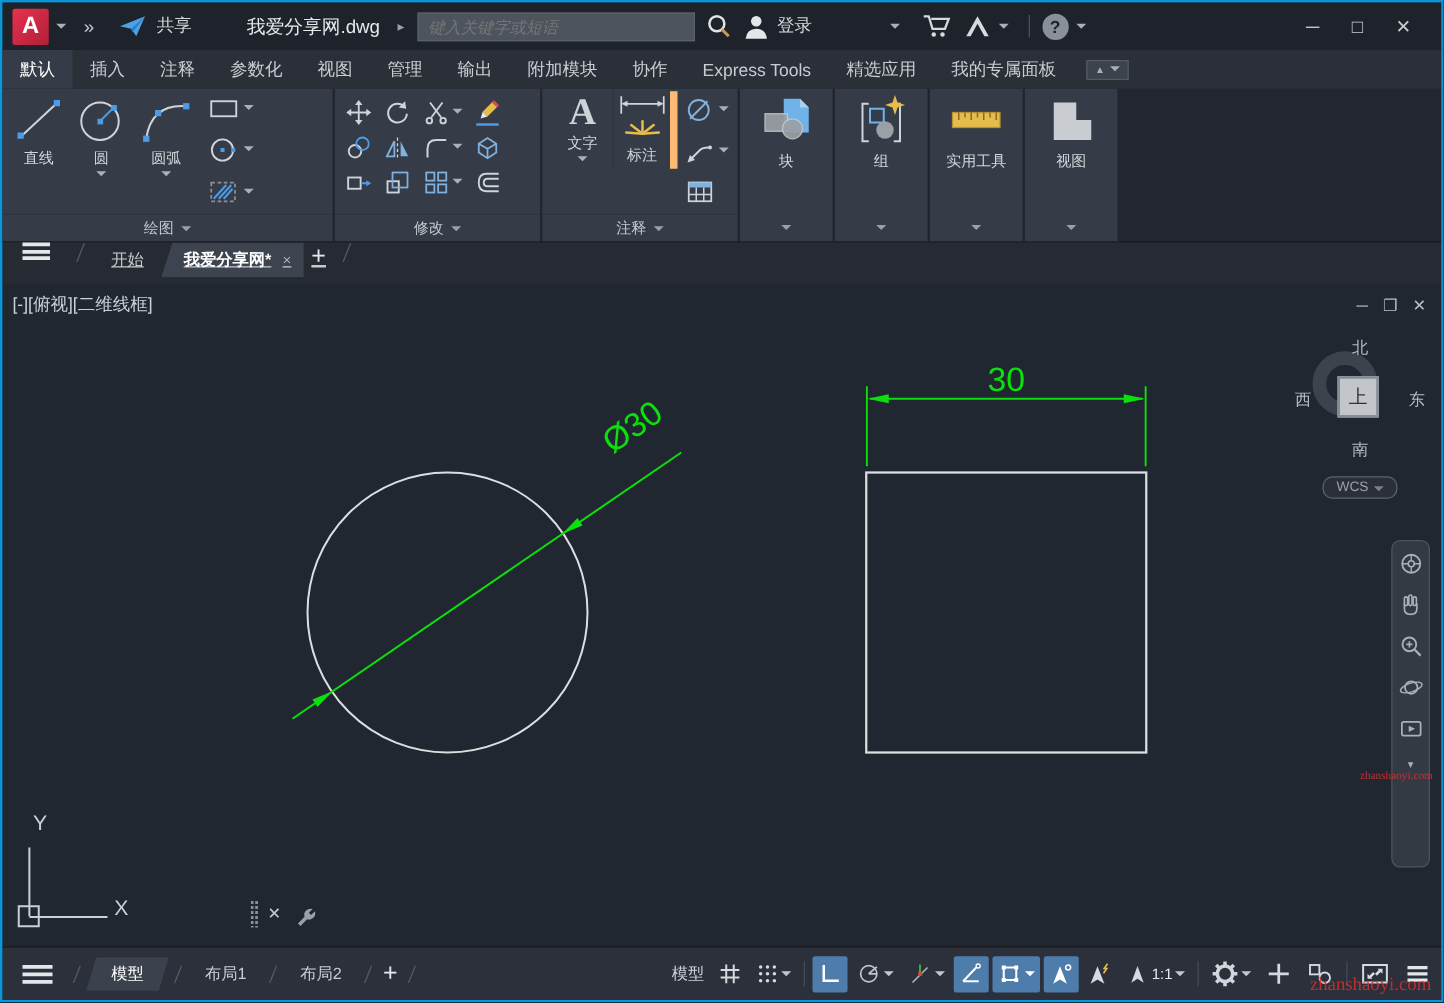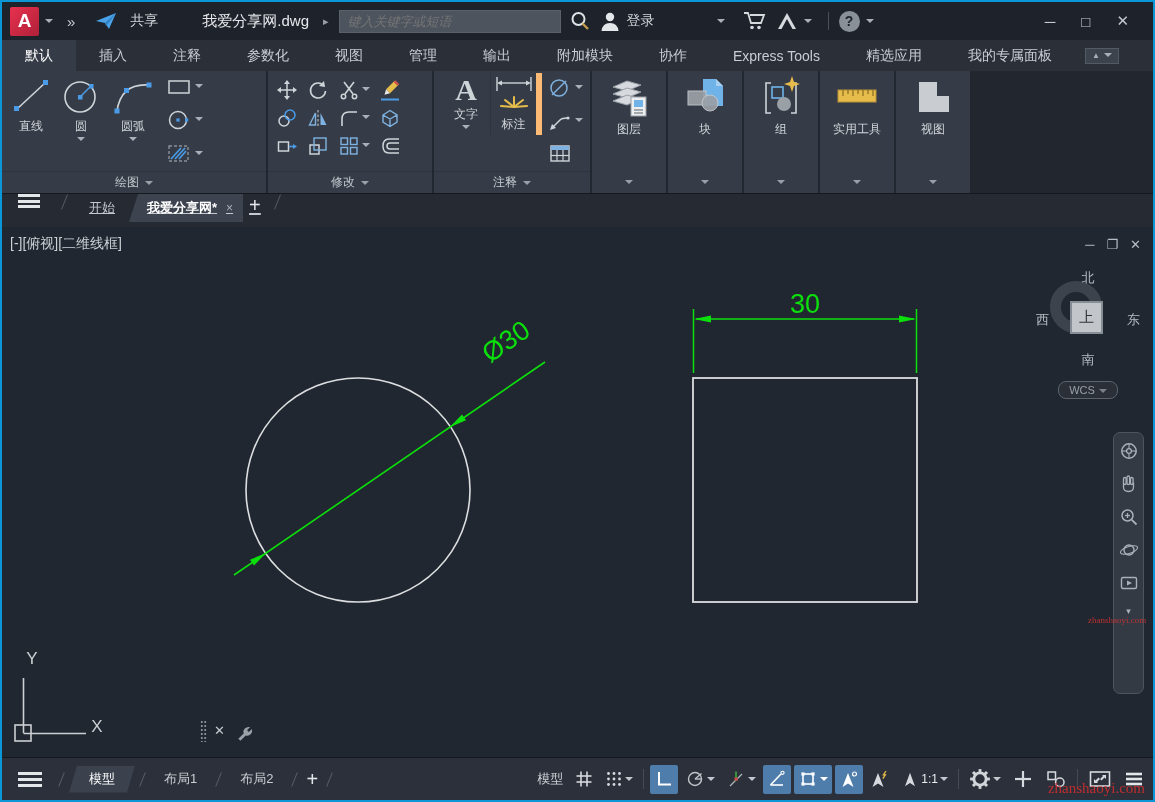--- a/index.html
+++ b/index.html
@@ -8,34 +8,34 @@
     --yellow:#e6bd4a; --green:#0ce00c; --toggle:#4f7dab; --txt:#d2d6db;
   }
   *{margin:0;padding:0;box-sizing:border-box;font-family:"Liberation Sans","DejaVu Sans",sans-serif;}
   html,body{background:#000;}
   #app{position:relative;width:1155px;height:802px;background:var(--vp);border:2px solid var(--accent);overflow:hidden;display:flex;flex-direction:column;}
   
   .titlebar{height:38px;background:var(--title);display:flex;align-items:center;flex:none;color:var(--txt);font-size:14px;}
   .logo{width:29px;height:29px;margin-left:8px;background:linear-gradient(135deg,#e8314f 0%,#b02038 100%);color:#fff;font-weight:bold;font-size:19px;display:flex;align-items:center;justify-content:center;border-radius:2px;}
   .caret{width:0;height:0;border:4px solid transparent;border-top-color:#aab0b8;margin:4px 6px 0 6px;}
   .chev{color:#c8ccd2;font-size:15px;margin:0 8px;letter-spacing:-2px;}
-  .share{display:flex;align-items:center;gap:13px;margin-left:14px;}
+  .share{display:flex;align-items:center;gap:8px;margin-left:14px;}
   .fname{margin-left:44px;font-size:15px;color:#e6e8eb;}
   .tb-arrow{color:#9aa0a8;font-size:11px;margin-left:14px;}
   .searchbox{margin-left:10px;width:222px;height:23px;background:#4d545e;border:1px solid #5a616b;display:flex;align-items:center;}
   .searchbox input{flex:1;background:transparent;border:none;outline:none;color:#c3c8ce;font-style:italic;font-size:13px;padding:0 8px;}
   .tb-ic{margin-left:8px;display:flex;align-items:center;}
   .login{margin-left:6px;color:#d2d6db;}
   .tb-sep{width:1px;height:18px;background:#4a505a;margin:0 10px;}
   .helpc{width:21px;height:21px;border-radius:50%;background:#8a9098;color:#1e232b;font-weight:bold;font-size:14px;display:flex;align-items:center;justify-content:center;}
   .winbtns{margin-left:auto;display:flex;align-items:center;gap:26px;margin-right:18px;color:#c6cad0;font-size:15px;}
   .winbtns span{cursor:default;}
   
   .rtabs{height:31px;background:var(--tabs);display:flex;align-items:stretch;flex:none;font-size:14px;color:#c9cdd3;}
-  .rtab{padding:0 23px;display:flex;align-items:center;}
+  .rtab{padding:0 14px;display:flex;align-items:center;}
   .rtab.active{background:var(--ribbon);color:#fff;}
   .rtab-collapse{margin-left:10px;align-self:center;width:34px;height:16px;background:#3d434d;border:1px solid #545a64;display:flex;align-items:center;justify-content:center;gap:4px;color:#aab0b8;font-size:8px;}
   
   .ribbon{height:123px;background:var(--gap);display:flex;flex:none;border-bottom:1px solid #15181d;}
   .panel{background:var(--ribbon);border-right:2px solid var(--gap);display:flex;flex-direction:column;}
   .panel-body{flex:1;display:flex;align-items:flex-start;padding-top:2px;}
   .panel-title{height:22px;display:flex;align-items:center;justify-content:center;gap:6px;font-size:12px;color:#c3c8ce;border-top:1px solid #2e343e;}
   .tri{width:0;height:0;border:4px solid transparent;border-top-color:#9aa0a8;margin-top:4px;}
   .bigbtn{display:flex;flex-direction:column;align-items:center;padding:2px 3px;font-size:12px;color:var(--txt);}
   .bigbtn .lbl{margin-top:1px;}
@@ -397,41 +397,20 @@
               </svg>
           </div>
         </div>
       </div>
       <div class="panel-title">
         <span>注释</span>
           <span class="tri"></span>
       </div>
     </div>
 
-    <div class="panel bigpanel">
-      <div class="panel-body">
-        <div class="bigbtn">
-          <svg width="44" height="44" viewBox="0 0 44 44">
-              <g fill="#d6dade" stroke="#9aa0a6" stroke-width="1">
-                <path d="M6 12 L20 6 L34 10 L20 16 Z"></path>
-                <path d="M6 19 L20 13 L34 17 L20 23 Z"></path>
-                <path d="M6 26 L20 20 L34 24 L20 30 Z"></path>
-              </g>
-              <rect x="24" y="22" width="15" height="19" fill="#eceef0" stroke="#9aa0a6"></rect>
-              <rect x="27" y="25" width="9" height="7" fill="#6fb3e8"></rect>
-              <line x1="27" y1="35" x2="36" y2="35" stroke="#8a9096" stroke-width="1.5"></line>
-              <line x1="27" y1="38" x2="36" y2="38" stroke="#8a9096" stroke-width="1.5"></line>
-            </svg>
-          <span class="bp-lbl">图层</span>
-        </div>
-      </div>
-      <div class="panel-title">
-          <span class="tri"></span>
-        </div>
-    </div>
 
     <div class="panel bigpanel">
       <div class="panel-body">
         <div class="bigbtn">
           <svg width="44" height="44" viewBox="0 0 44 44">
               <path d="M20 4 h13 l7 7 v20 h-20 z" fill="#6fb3e8"></path>
               <path d="M33 4 l7 7 h-7 z" fill="#a9d0f0"></path>
               <rect x="5" y="16" width="18" height="14" fill="#9aa0a6" opacity="0.92" stroke="#c5c9ce"></rect>
               <circle cx="27" cy="28" r="8" fill="#9aa0a6" opacity="0.92" stroke="#c5c9ce"></circle>
             </svg>

